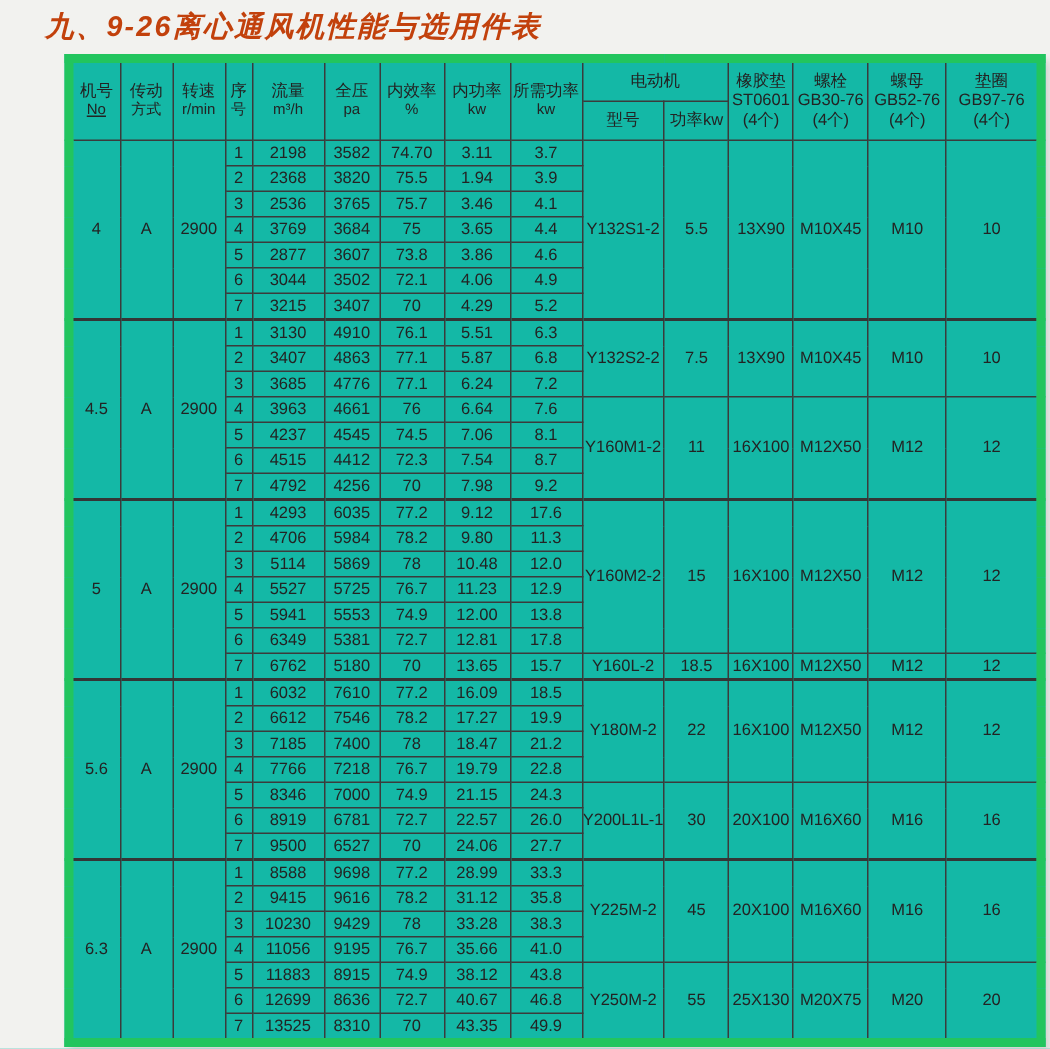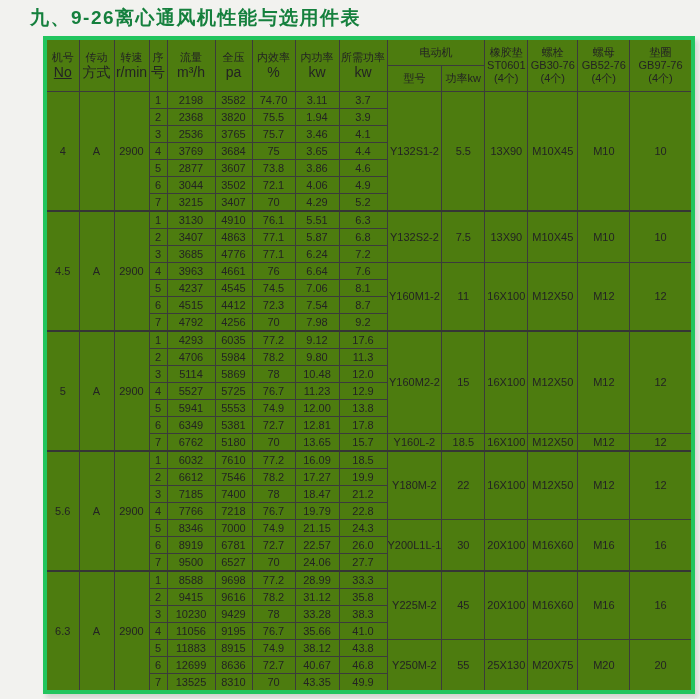--- a/index.html
+++ b/index.html
@@ -8,49 +8,50 @@
     background: #f2f2ef;
     font-family: "Liberation Sans", sans-serif;
     overflow: hidden;
     position: relative;
   }
   .title {
     position: absolute;
     left: 30px; top: 5px;
     font-size: 19px;
     font-weight: bold;
-    color: #15803d;
+    color: #c2410c;
     letter-spacing: 1.5px;
     white-space: nowrap;
+    font-style: italic;
   }
   table.perf {
     position: absolute;
     left: 43px; top: 36px;
     border-collapse: collapse;
     table-layout: fixed;
-    background: #4d7c0f;
-    border: 4px solid #22c55e;
+    background: #14b8a6;
+    border: 6px solid #22c55e;
     box-shadow: 3px 4px 5px rgba(0,0,0,0.13);
   }
   table.perf td {
     border: 1px solid #3b3b3b;
     padding: 0;
     text-align: center;
     vertical-align: middle;
     color: #232323;
     font-size: 11px;
     line-height: 1.18;
     overflow: hidden;
     white-space: nowrap;
   }
   table.perf tr.hrow1 td { height: 25px; }
   table.perf tr.hrow2 td { height: 25px; }
   table.perf tbody td { height: 16px; }
   td.hc { font-size: 11.5px; color: #1d1d1d; }
-  td.hc .sub { font-size: 14px; }
+  td.hc .sub { font-size: 10px; }
   td.hc3 { font-size: 10.5px; line-height: 1.12; color: #1d1d1d; letter-spacing: 0; }
   .u { text-decoration: underline; }
   tr.group-start td { border-top: 2px solid #353535; }
   td.mcell { font-size: 11px; letter-spacing: 0; }
 </style>
 </head>
 <body>
 
 <div class="title">九、9-26离心通风机性能与选用件表</div>
 

